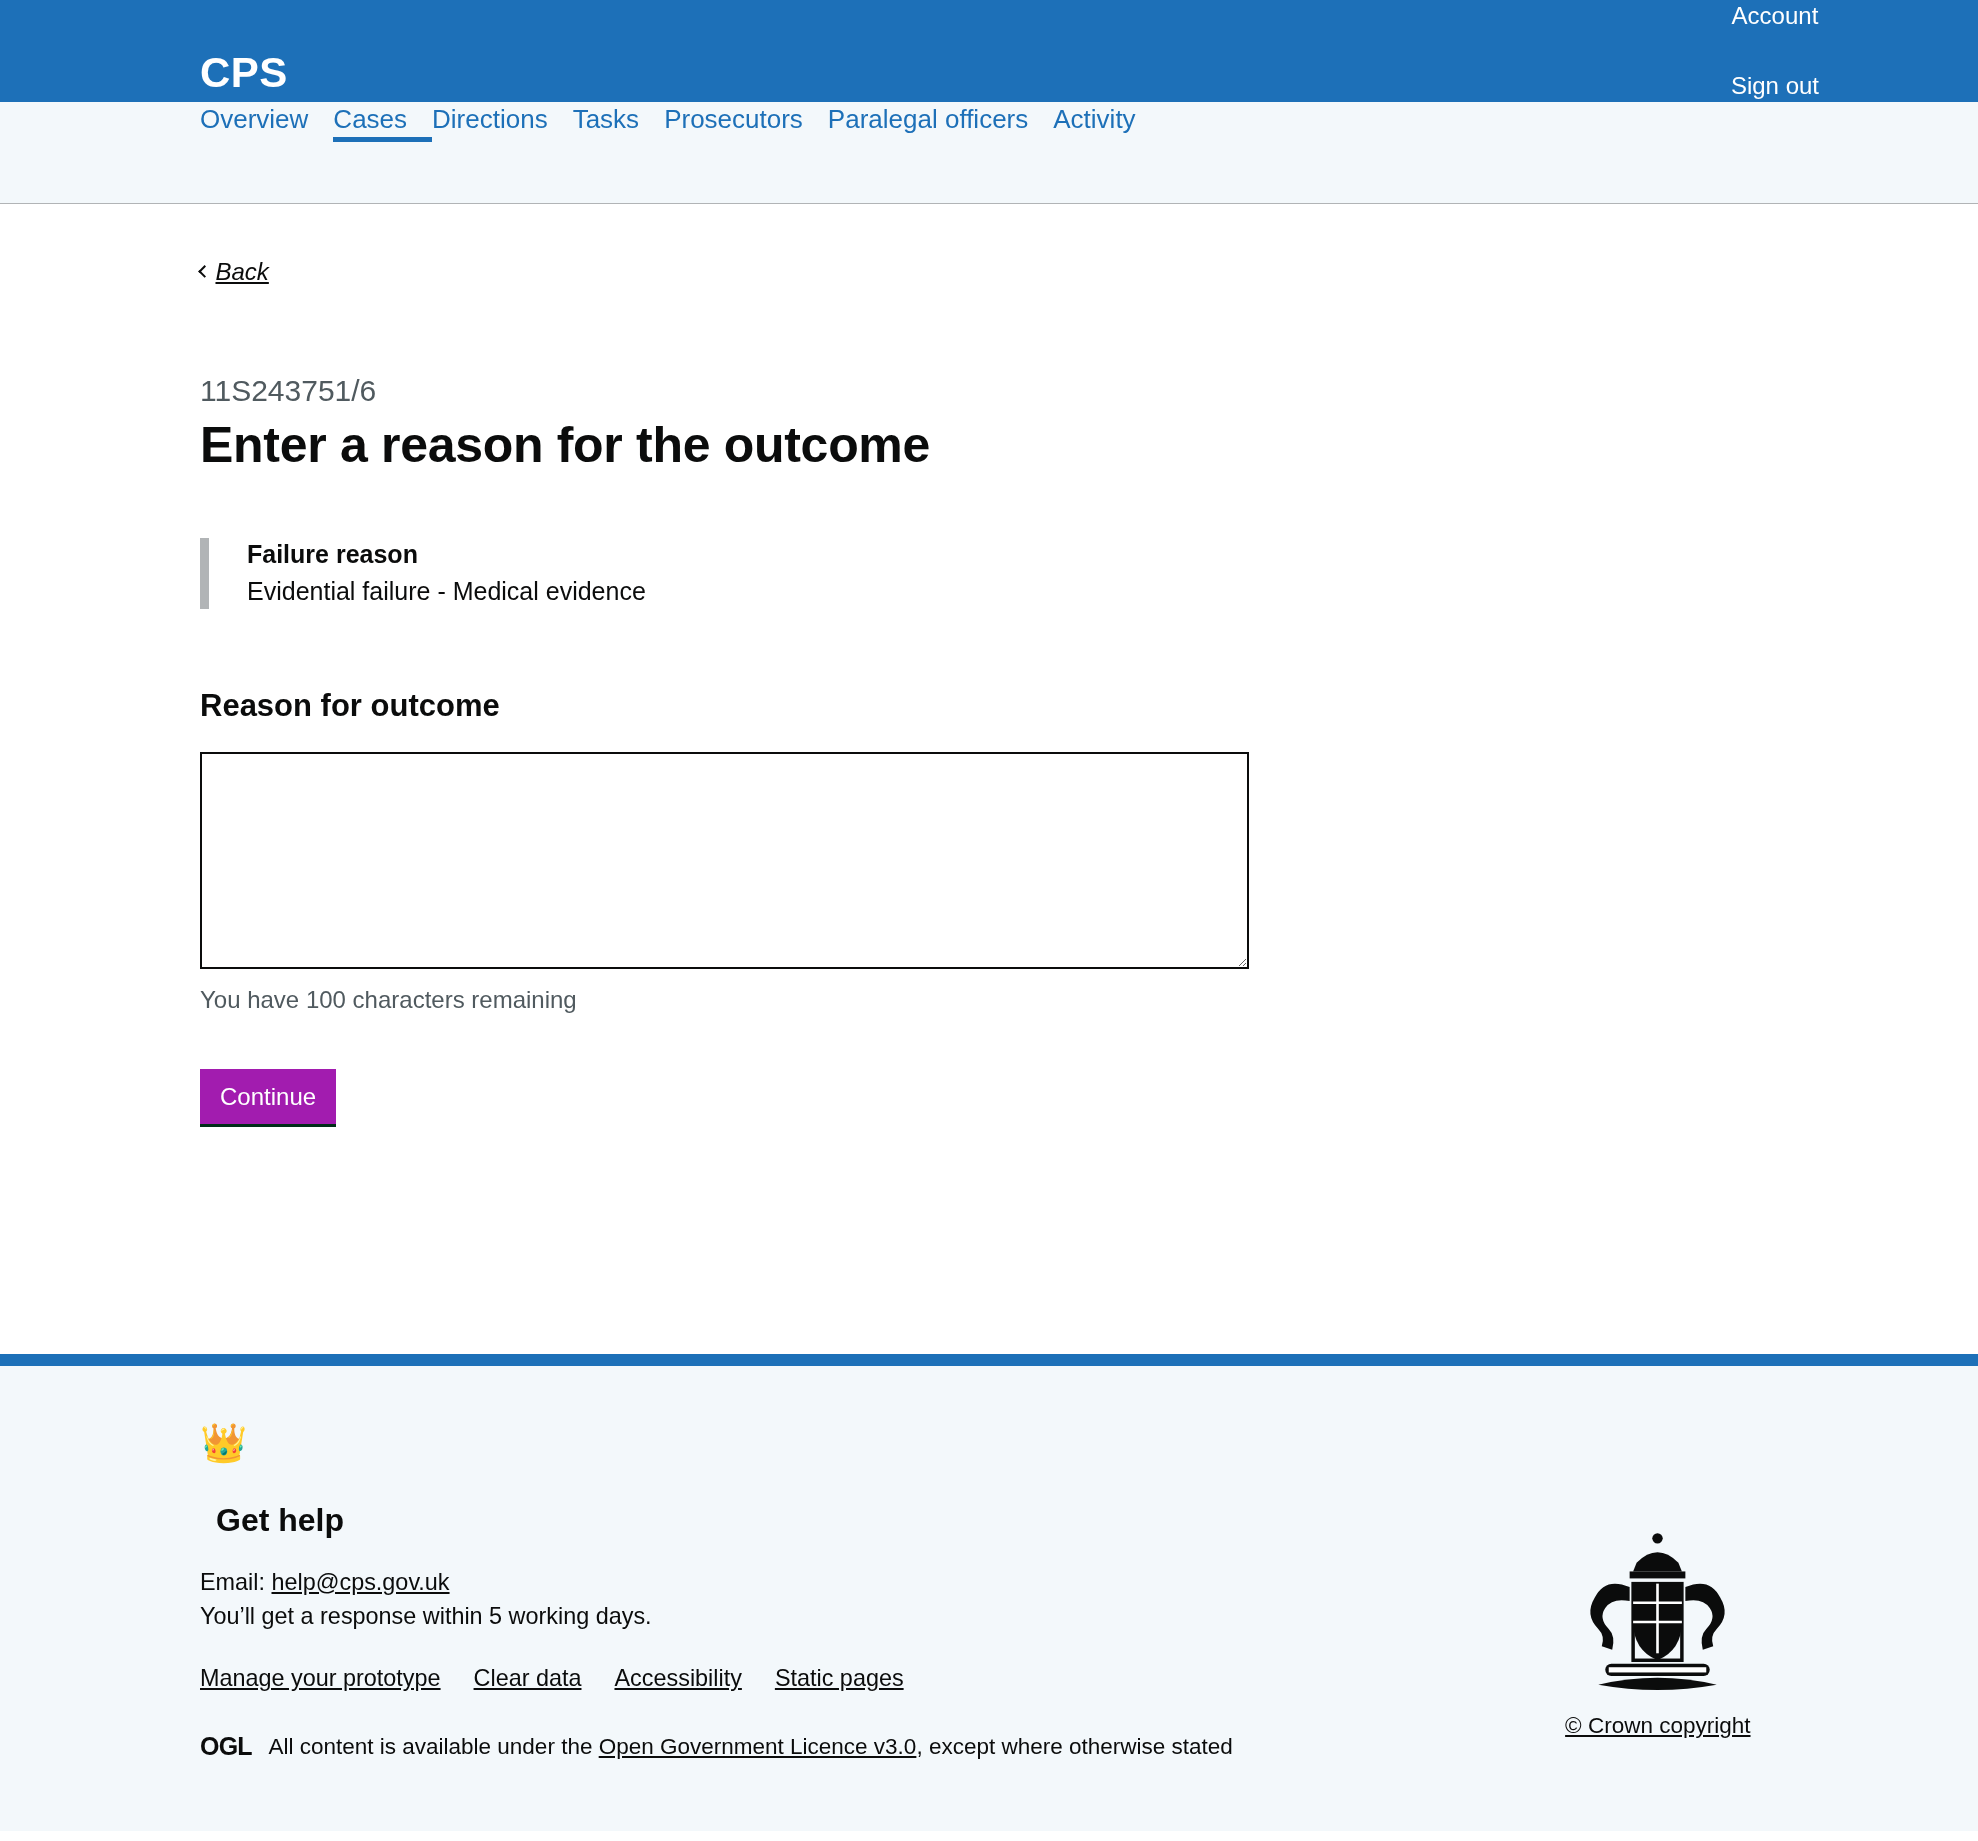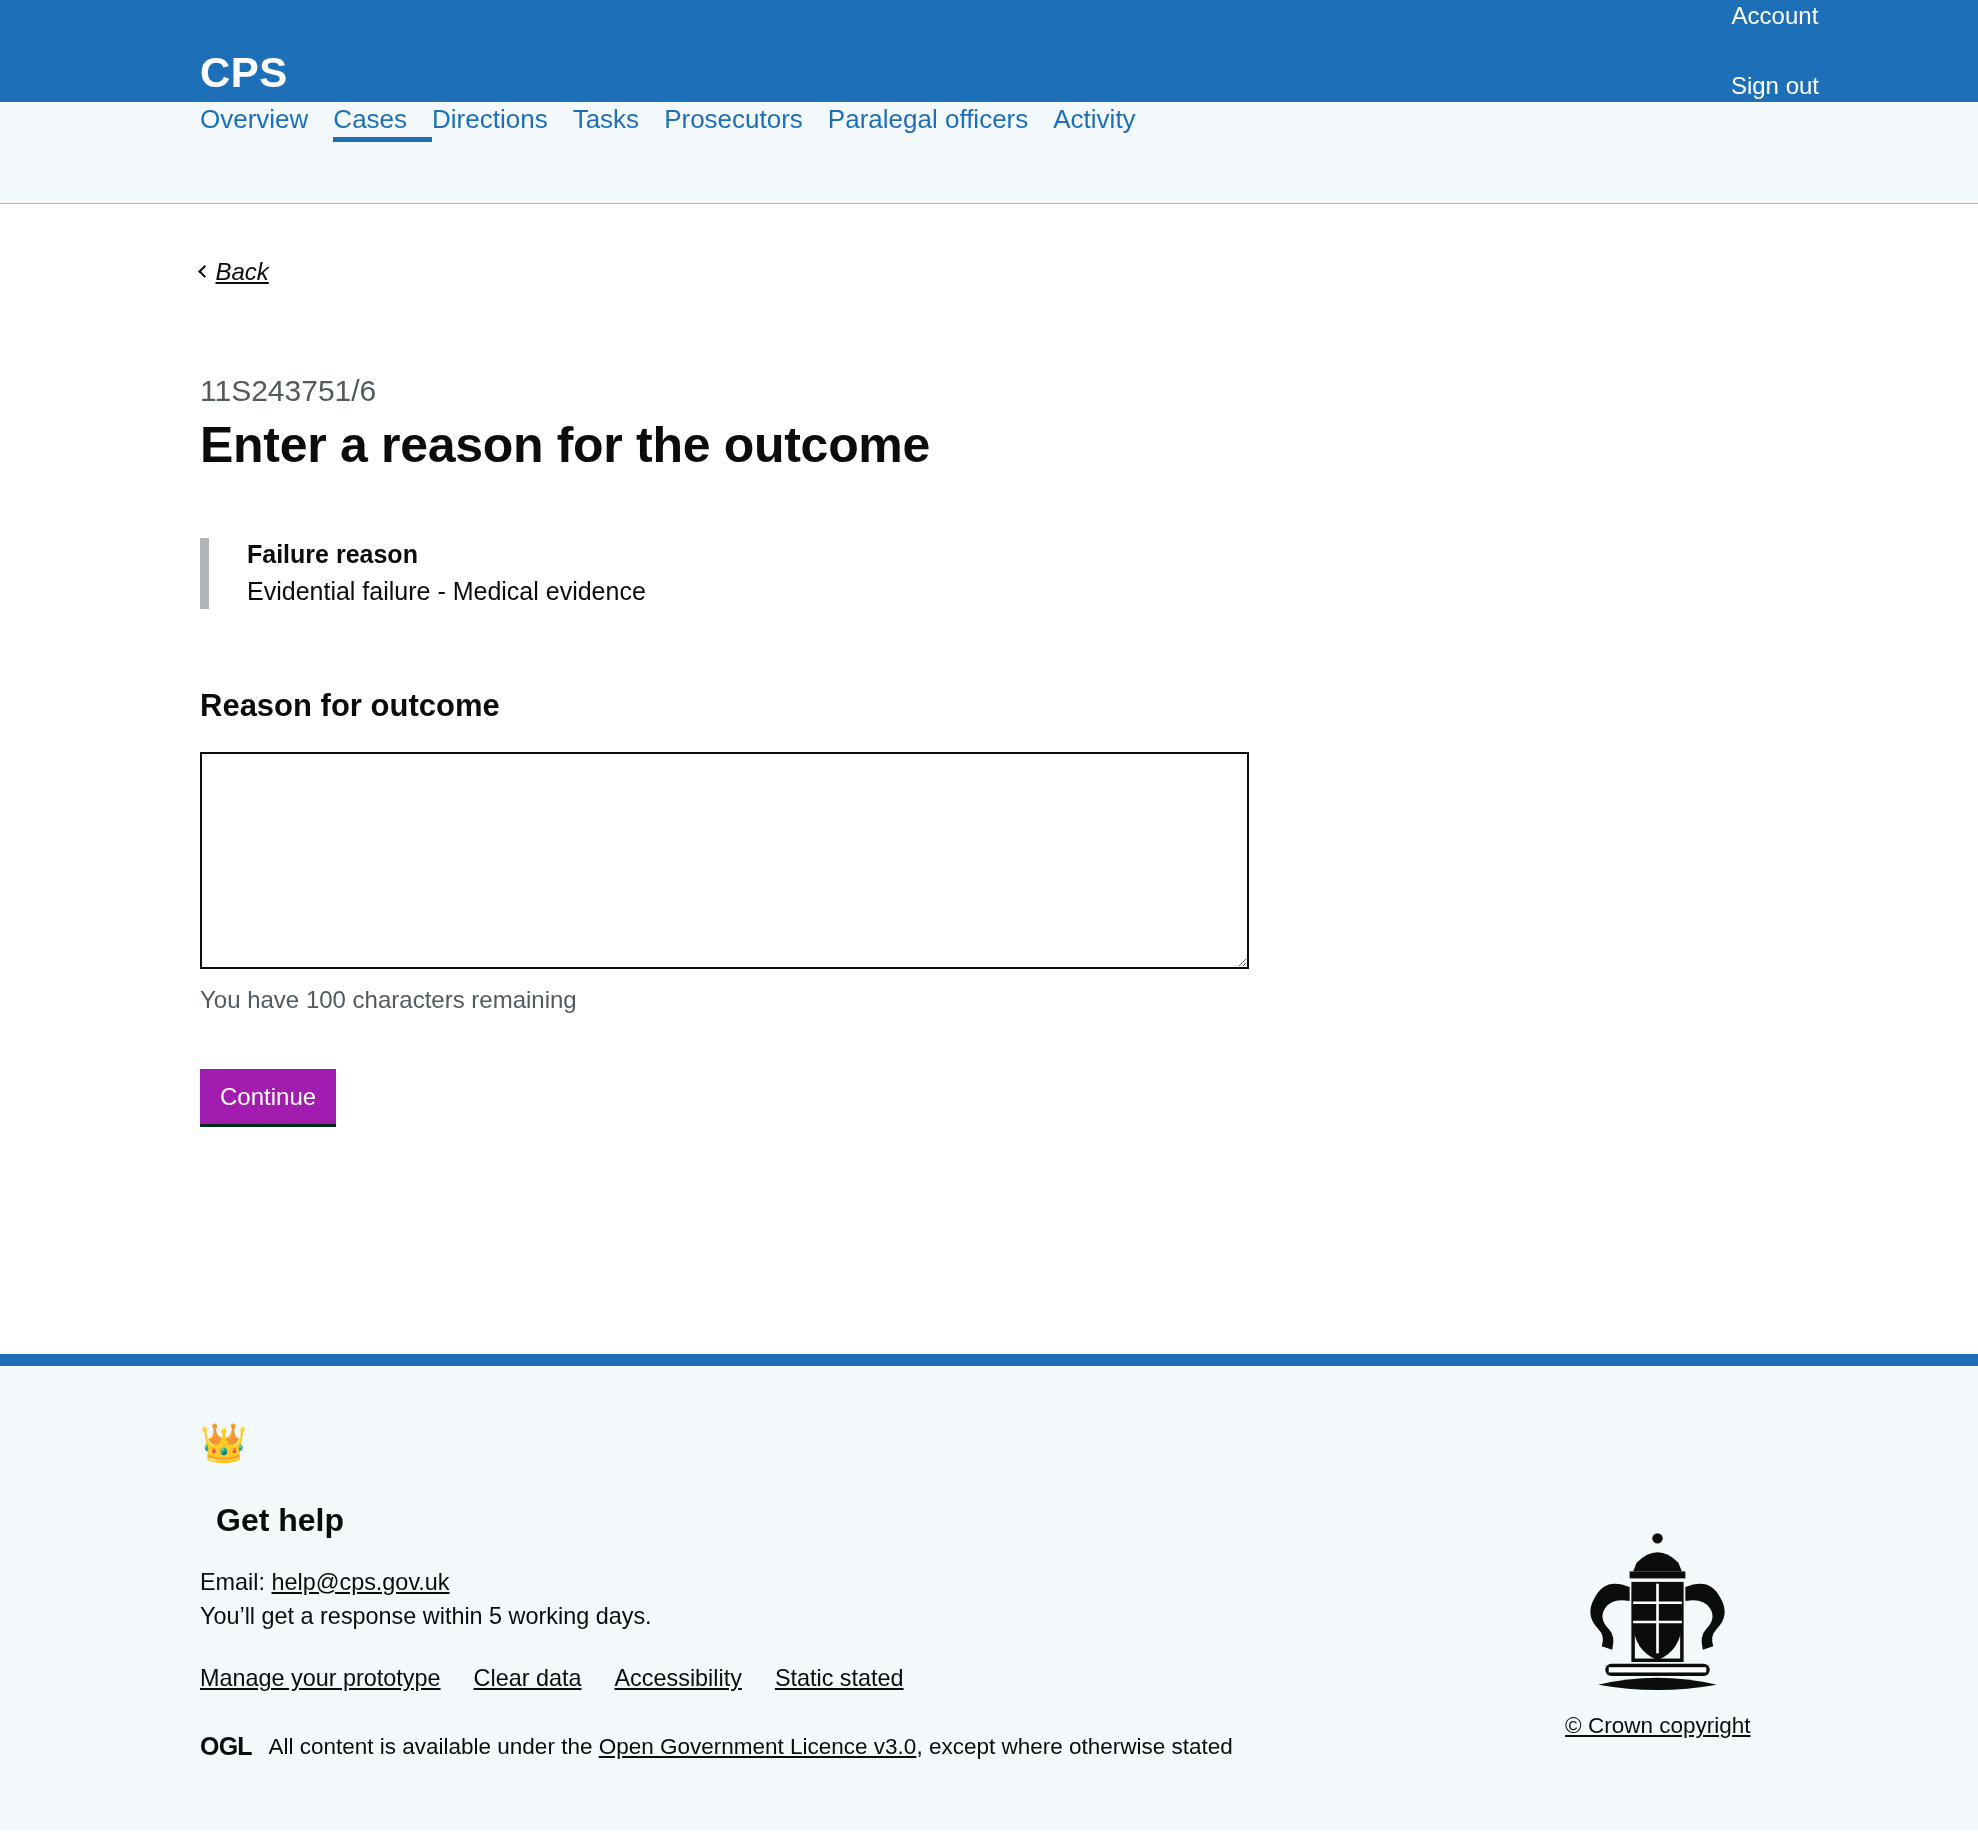--- a/index.html
+++ b/index.html
@@ -330,21 +330,21 @@
       <div class="footer-text">
         <span>Email:</span>
         <a href="#">help@cps.gov.uk</a><br>
         <span>You’ll get a response within 5 working days.</span>
       </div>
 
       <div class="footer-links">
         <a href="#">Manage your prototype</a>
         <a href="#">Clear data</a>
         <a href="#">Accessibility</a>
-        <a href="#">Static stated</a>
+        <a href="#">Static pages</a>
       </div>
 
       <div class="ogl-line">
         <span class="ogl-badge">OGL</span>
         <span>
           <span>All content is available under the</span>
           <a href="#">Open Government Licence v3.0</a><span>, except where otherwise stated</span>
         </span>
       </div>
     </div>

